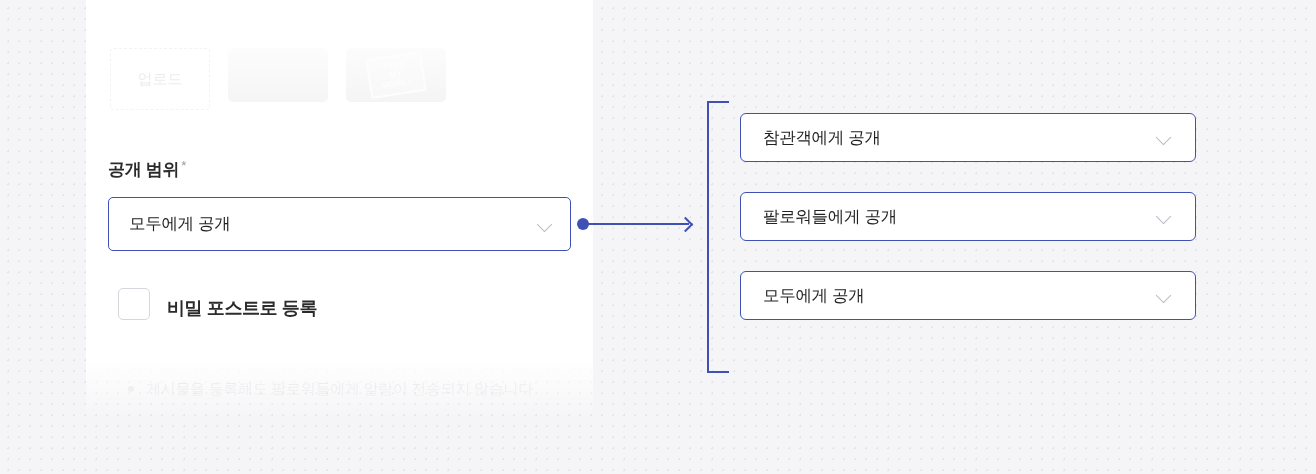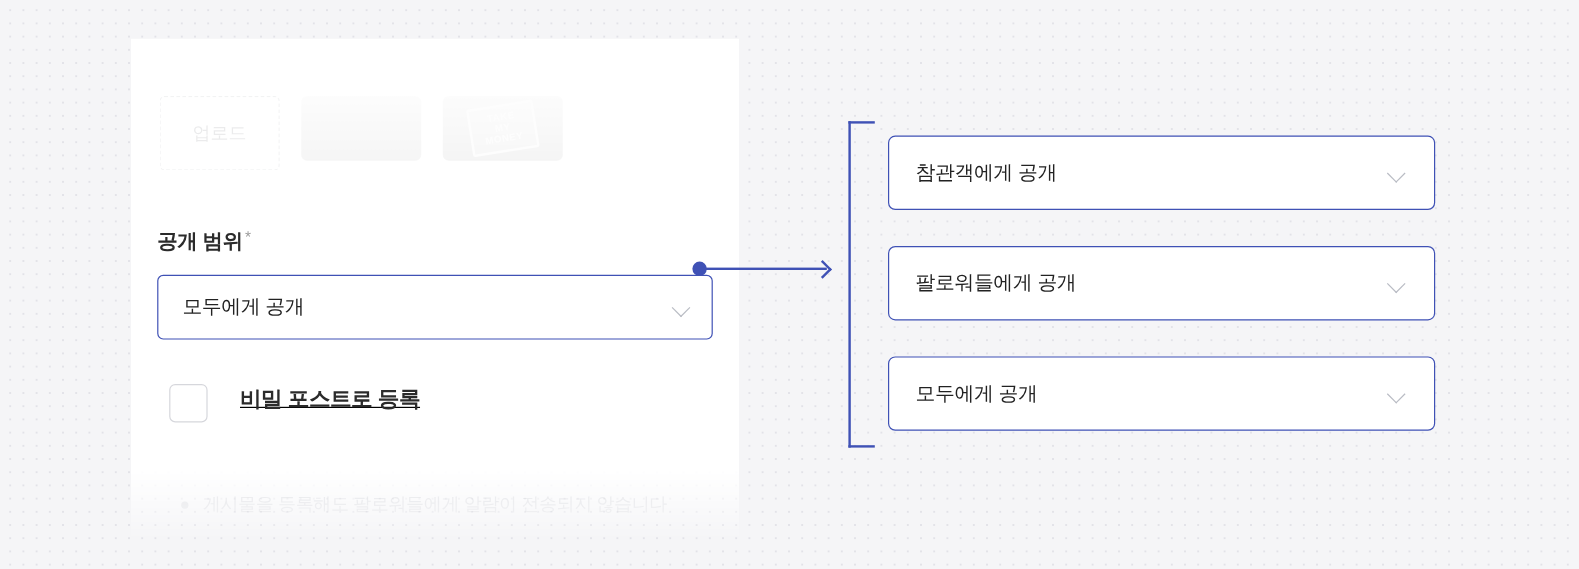--- a/index.html
+++ b/index.html
@@ -15,28 +15,27 @@
     background-image: radial-gradient(#e2e2e8 1px, transparent 1px);
     background-size: 11px 11px;
     background-position: 3px 3px;
     position: relative;
     -webkit-font-smoothing: antialiased;
   }
 
   
   .form-card {
     position: absolute;
-    left: 109px;
+    left: 86px;
     top: 0;
     width: 507px;
     height: 425px;
     background: #ffffff;
     -webkit-mask-image: linear-gradient(to bottom, rgba(0,0,0,1) 0%, rgba(0,0,0,1) 84%, rgba(0,0,0,0) 99%);
     mask-image: linear-gradient(to bottom, rgba(0,0,0,1) 0%, rgba(0,0,0,1) 84%, rgba(0,0,0,0) 99%);
-    margin-top: 32px;
   }
 
   
   .upload-row {
     position: absolute;
     left: 24px;
     top: 48px;
     display: flex;
     align-items: flex-start;
     gap: 18px;
@@ -156,24 +155,23 @@
     border-bottom: 1.6px solid #b9bcc4;
     transform: rotate(45deg);
   }
 
   
   .check-row {
     position: absolute;
     left: 32px;
     top: 288px;
     display: flex;
-    align-items: flex-start;
-    gap: 27px;
+    align-items: flex-end;
+    gap: 17px;
     cursor: pointer;
-    text-decoration: underline;
   }
   .checkbox {
     width: 32px;
     height: 32px;
     border: 1.4px solid #d6d7dc;
     border-radius: 5px;
     background: #fff;
     box-sizing: border-box;
   }
   .check-label {
@@ -261,21 +259,21 @@
   .options {
     position: absolute;
     left: 740px;
     top: 113px;
     display: flex;
     flex-direction: column;
     gap: 30px;
   }
   .option {
     width: 456px;
-    height: 62px;
+    height: 49px;
     box-sizing: border-box;
     border: 1.6px solid #3f51b5;
     border-radius: 6px;
     background: #ffffff;
     display: flex;
     align-items: center;
     padding: 0 22px 0 22px;
     cursor: pointer;
   }
   .option .value {

